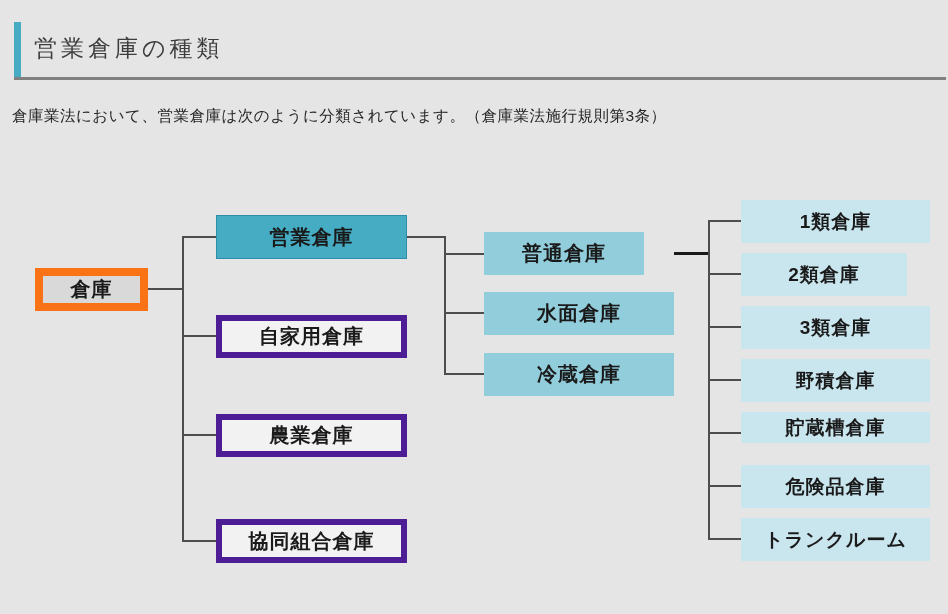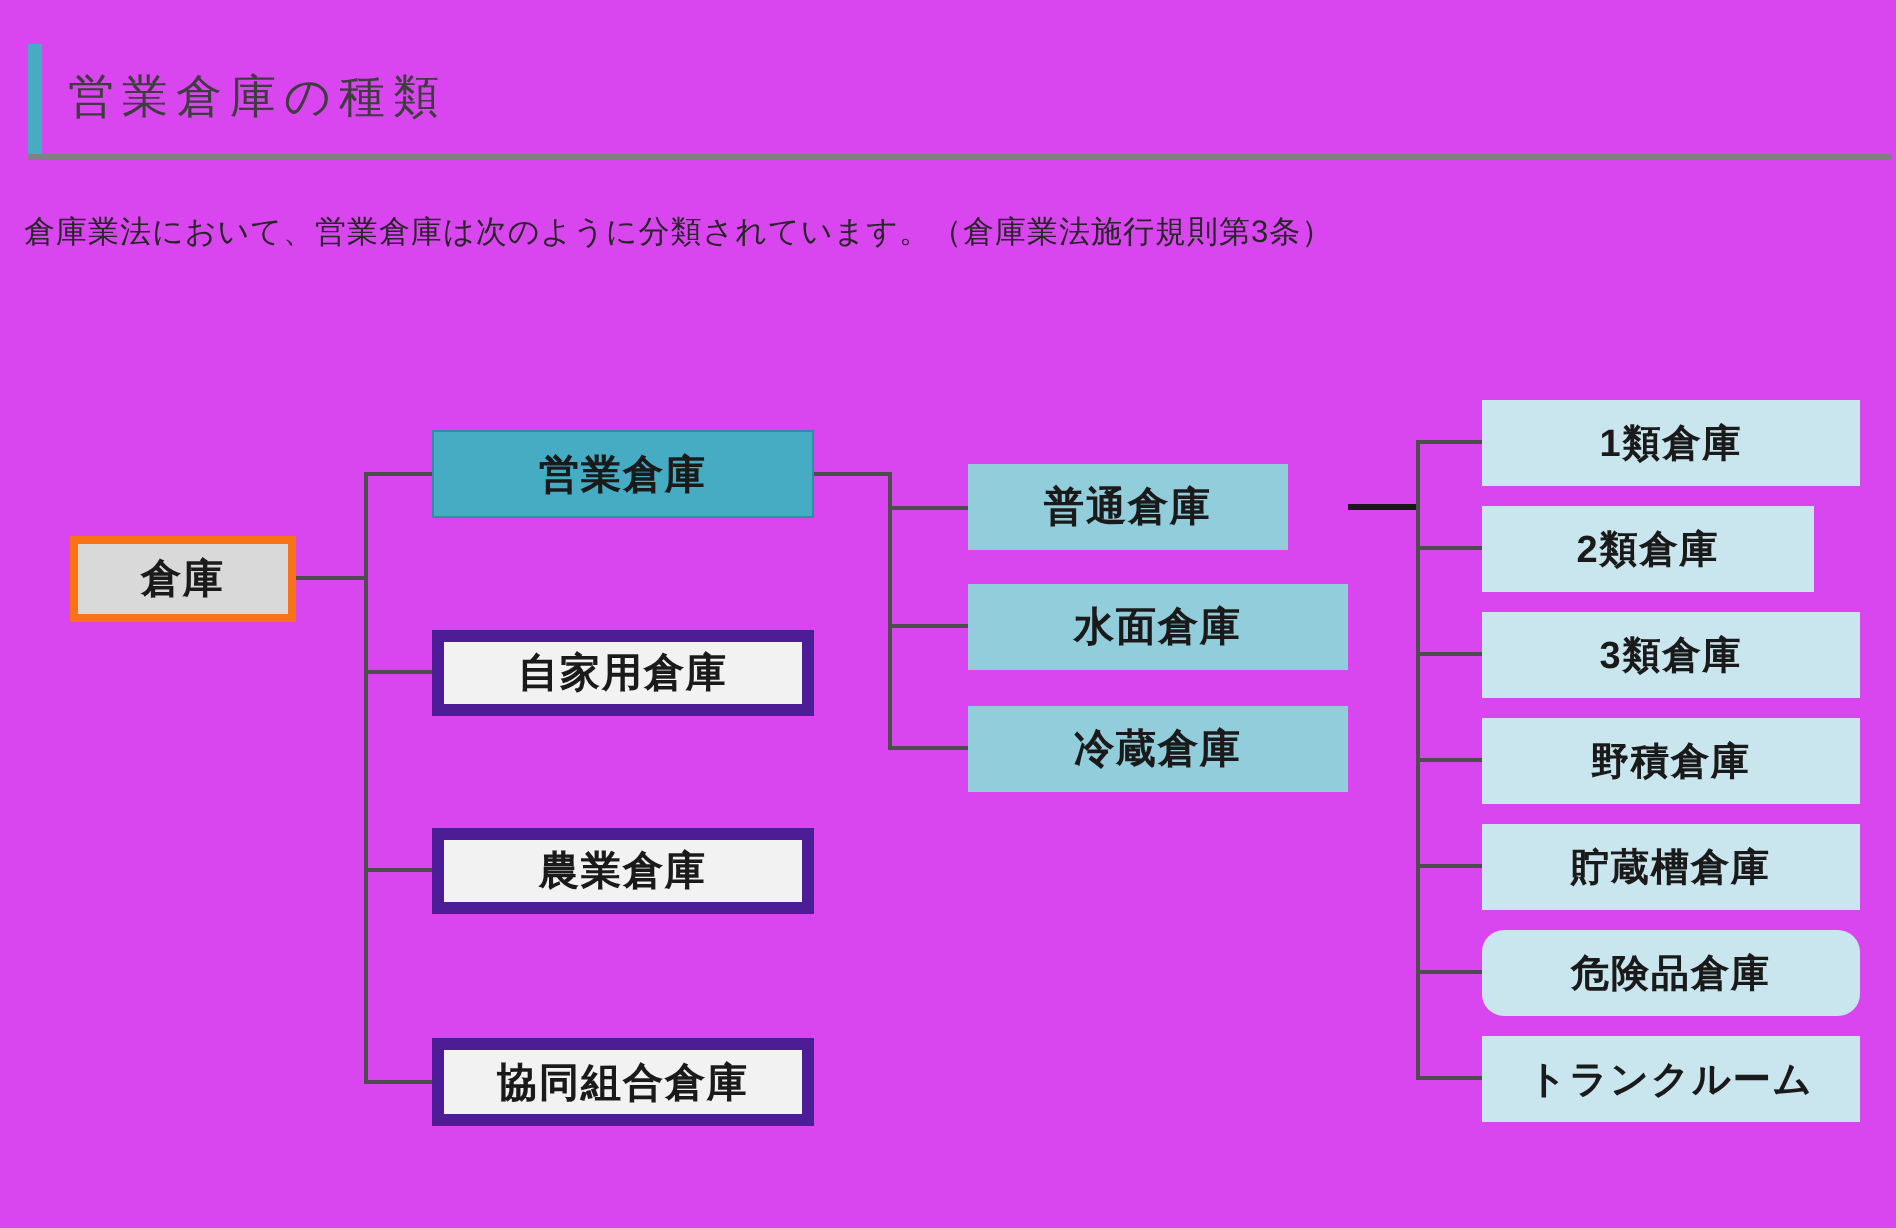--- a/index.html
+++ b/index.html
@@ -14,21 +14,21 @@
     --text-dark: #1A1A1A;
     --title-color: #3D3D3D;
   }
   * { margin: 0; padding: 0; box-sizing: border-box; }
   html, body { background: #ffffff; }
   body { font-family: "Liberation Sans", "DejaVu Sans", sans-serif; }
   .page {
     position: relative;
     width: 948px;
     height: 614px;
-    background: #d946ef;
+    background: #e5e5e5;
     overflow: hidden;
     padding-left: 48px;
   }
   
   .accent-bar {
     position: absolute;
     left: 14px; top: 22px;
     width: 7px; height: 57px;
     background: var(--accent-teal);
   }
@@ -63,21 +63,21 @@
     align-items: center;
     justify-content: center;
     font-weight: bold;
     font-size: 20px;
     color: var(--text-dark);
     letter-spacing: 1px;
     white-space: nowrap;
   }
   .node.root {
     background: var(--root-gray);
-    border: 4px solid #f97316;
+    border: 8px solid #f97316;
   }
   .node.teal {
     background: var(--accent-teal);
     border: 1px solid #2E8EA8;
   }
   .node.plain {
     background: var(--plain-gray);
     border: 6px solid #4c1d95;
   }
   .node.midblue {
@@ -114,22 +114,22 @@
   <div class="node plain" style="left:216px; top:414px; width:191px; height:43px;">農業倉庫</div>
 
   <div class="node midblue" style="left:484px; top:232px; width:160px; height:43px;">普通倉庫</div>
   <div class="node midblue" style="left:484px; top:292px; width:190px; height:43px;text-align:center;">水面倉庫</div>
   <div class="node midblue" style="left:484px; top:353px; width:190px; height:43px;">冷蔵倉庫</div>
 
   <div class="node lightblue" style="left:741px; top:200px; width:189px; height:43px;">1類倉庫</div>
   <div class="node lightblue" style="left:741px; top:253px; width:166px; height:43px;">2類倉庫</div>
   <div class="node lightblue" style="left:741px; top:306px; width:189px; height:43px;">3類倉庫</div>
   <div class="node lightblue" style="left:741px; top:359px; width:189px; height:43px;">野積倉庫</div>
-  <div class="node lightblue" style="left:741px; top:412px; width:189px; height:43px;">貯蔵槽倉庫</div>
-  <div class="node lightblue" style="left:741px; top:465px; width:189px; height:43px;border-radius:11px;">危険品倉庫</div>
+  <div class="node lightblue" style="left:741px; top:412px; width:189px; height:31px;">貯蔵槽倉庫</div>
+  <div class="node lightblue" style="left:741px; top:465px; width:189px; height:43px;">危険品倉庫</div>
   <div class="node lightblue" style="left:741px; top:518px; width:189px; height:43px;">トランクルーム</div>
 
   <div class="line" style="left:148px; top:288px; width:35px; height:2px;"></div>
   <div class="line" style="left:182px; top:236px; width:2px; height:306px;"></div>
   <div class="line" style="left:182px; top:236px; width:34px; height:2px;"></div>
   <div class="line" style="left:184px; top:335px; width:32px; height:2px;"></div>
   <div class="line" style="left:184px; top:434px; width:32px; height:2px;"></div>
   <div class="line" style="left:184px; top:540px; width:32px; height:2px;"></div>
 
   <div class="line" style="left:407px; top:236px; width:38px; height:2px;"></div>

